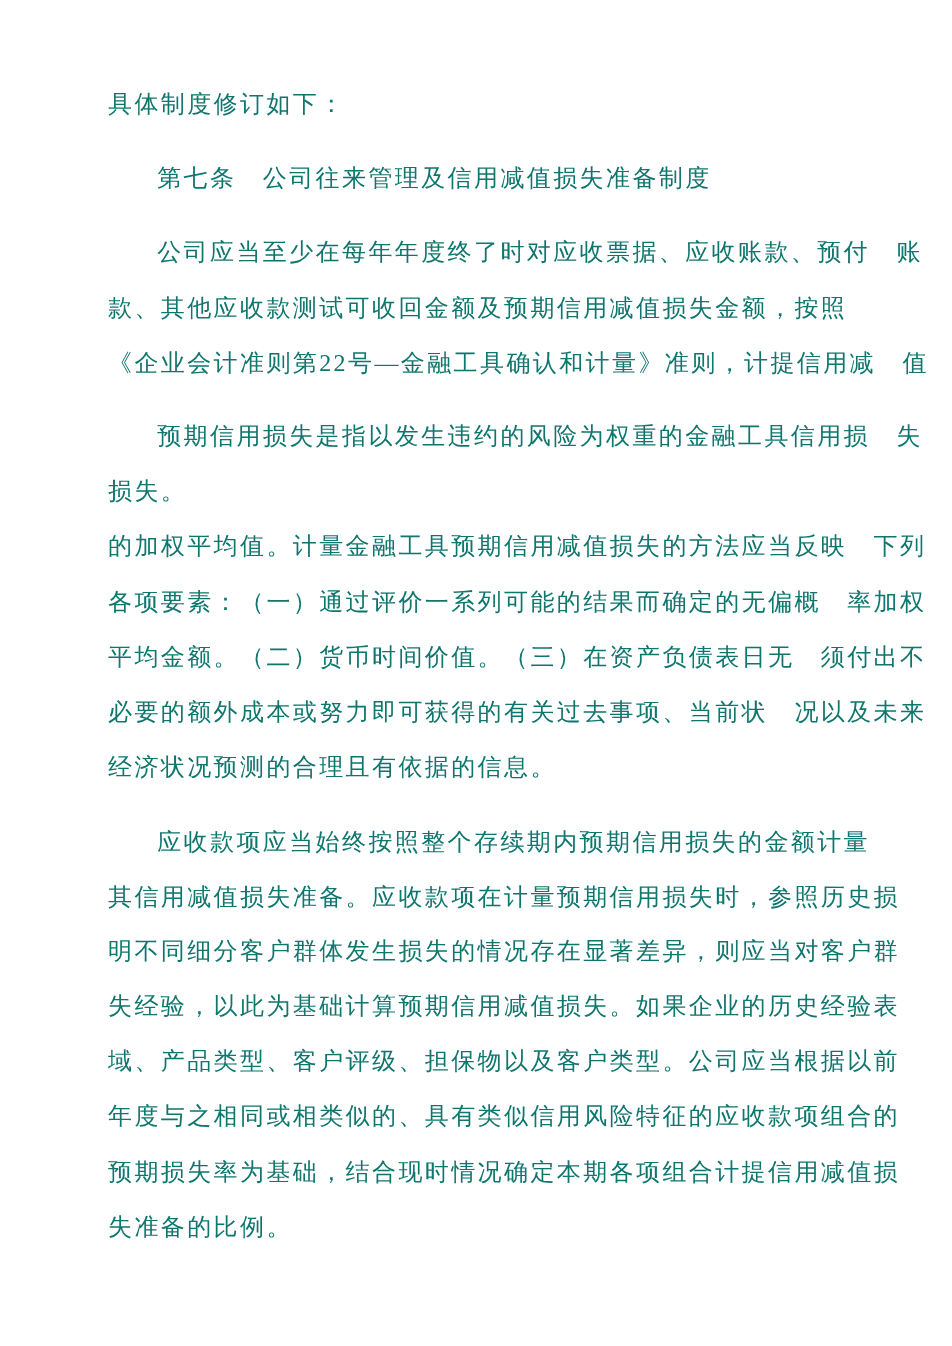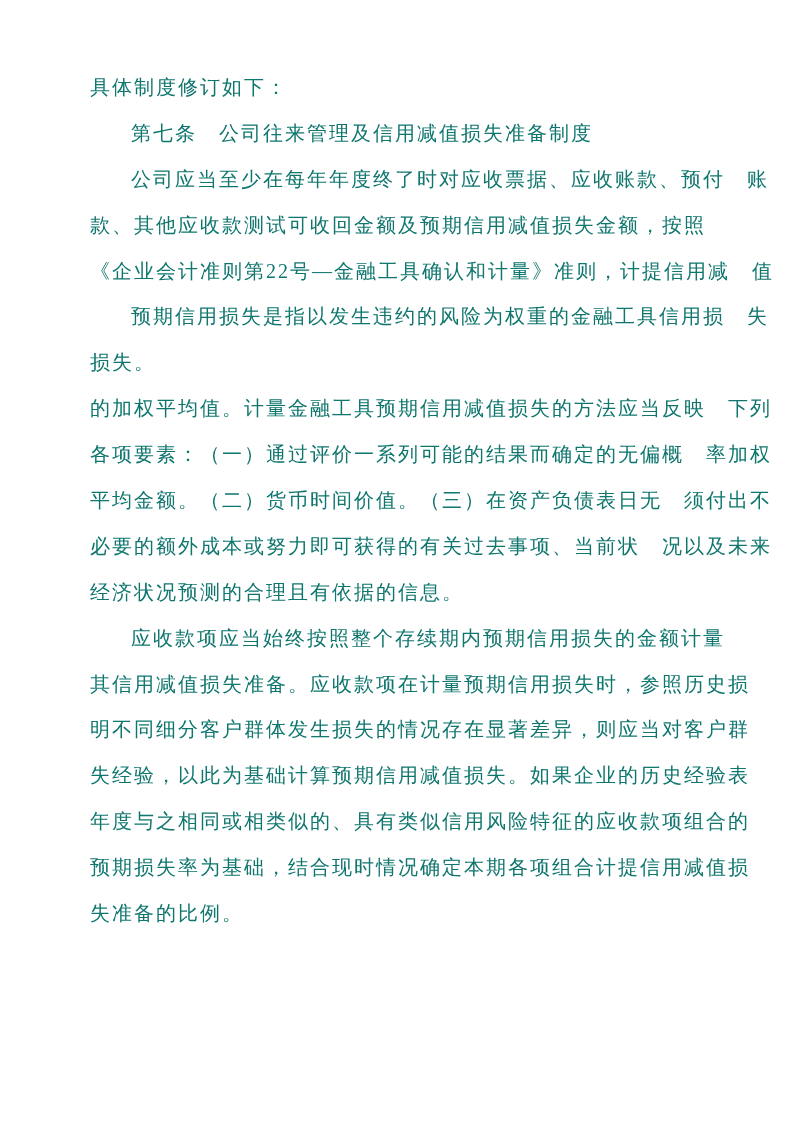--- a/index.html
+++ b/index.html
@@ -21,20 +21,21 @@
   .line {
     height: 45.9px;
     font-size: 20px;
     line-height: 30px;
     letter-spacing: 2px;
     white-space: pre;
     font-weight: 400;
   }
   .indent {
     padding-left: 41px;
+    margin-top: 16px;
   }
 </style>
 </head>
 <body>
 
 <div class="page">
   <div class="line">具体制度修订如下：</div>
   <div class="line indent">第七条　公司往来管理及信用减值损失准备制度</div>
   <div class="line indent">公司应当至少在每年年度终了时对应收票据、应收账款、预付　账</div>
   <div class="line">款、其他应收款测试可收回金额及预期信用减值损失金额，按照</div>
@@ -43,16 +44,17 @@
   <div class="line">损失。</div>
   <div class="line">的加权平均值。计量金融工具预期信用减值损失的方法应当反映　下列</div>
   <div class="line">各项要素：（一）通过评价一系列可能的结果而确定的无偏概　率加权</div>
   <div class="line">平均金额。（二）货币时间价值。（三）在资产负债表日无　须付出不</div>
   <div class="line">必要的额外成本或努力即可获得的有关过去事项、当前状　况以及未来</div>
   <div class="line">经济状况预测的合理且有依据的信息。</div>
   <div class="line indent">应收款项应当始终按照整个存续期内预期信用损失的金额计量</div>
   <div class="line">其信用减值损失准备。应收款项在计量预期信用损失时，参照历史损</div>
   <div class="line">明不同细分客户群体发生损失的情况存在显著差异，则应当对客户群</div>
   <div class="line">失经验，以此为基础计算预期信用减值损失。如果企业的历史经验表</div>
+  <div class="line">域、产品类型、客户评级、担保物以及客户类型。公司应当根据以前</div>
   <div class="line">年度与之相同或相类似的、具有类似信用风险特征的应收款项组合的</div>
   <div class="line">预期损失率为基础，结合现时情况确定本期各项组合计提信用减值损</div>
   <div class="line">失准备的比例。</div>
 </div>
 
 </body></html>

